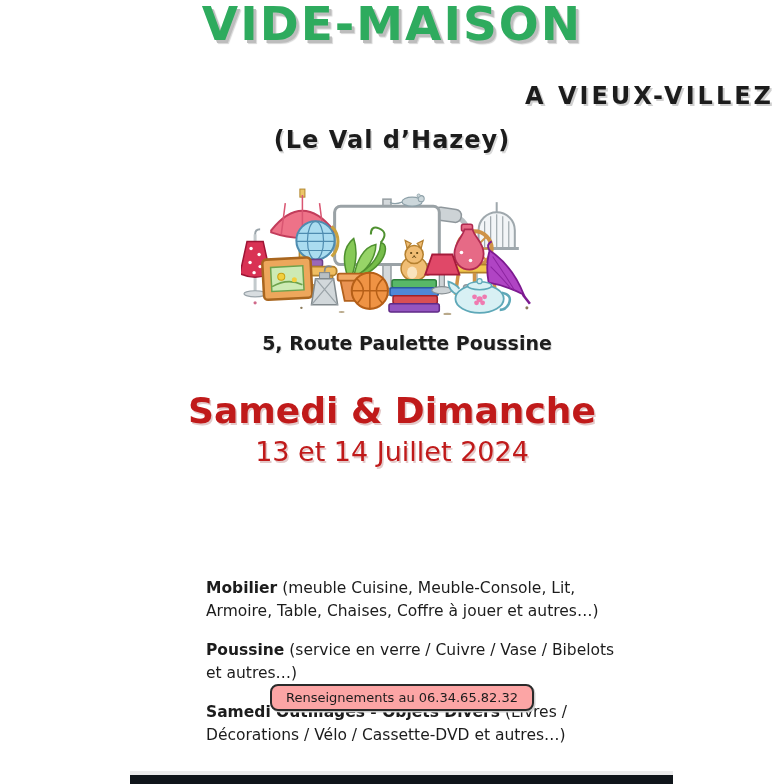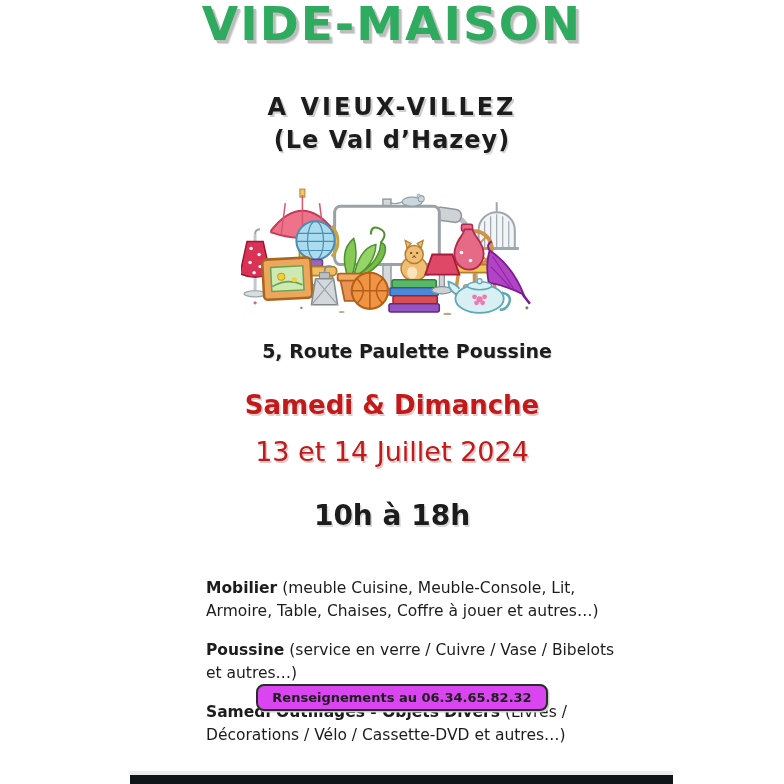--- a/index.html
+++ b/index.html
@@ -8,42 +8,43 @@
     overflow:hidden;font-family:"DejaVu Sans",sans-serif;color:var(--text-black,#1c1c1c);
   }
   .centered{position:absolute;left:0;right:0;text-align:center;}
   .flyer-title{
     top:-4px;font-size:47px;font-weight:bold;letter-spacing:2px;
     color:var(--title-green,#2eab5e);
     text-shadow:2.5px 2.5px 0 #bdbdbd, 3.5px 3.5px 1px #d6d6d6;
     white-space:nowrap;
   }
   .location-line{
-    top:93px;font-size:24px;font-weight:bold;letter-spacing:3px;
+    top:82px;font-size:24px;font-weight:bold;letter-spacing:3px;
     text-shadow:2px 2px 0 #cfcfcf;
+    text-align:right;
   }
   .location-sub{
     top:126px;font-size:24px;font-weight:600;letter-spacing:1px;
     text-shadow:1.5px 1.5px 0 #d8d8d8;
   }
   .clipart-wrap{position:absolute;top:186px;left:50%;transform:translateX(-50%);}
-  .address-line{top:340px;font-size:19px;font-weight:600;text-shadow:1px 1px 0 #e0e0e0;padding-left:30px;}
-  .days-line{top:390px;font-size:26px;font-weight:bold;color:var(--date-red,#c01a1a);text-shadow:1.5px 1.5px 0 #e3c9c9;}
+  .address-line{top:332px;font-size:19px;font-weight:600;text-shadow:1px 1px 0 #e0e0e0;padding-left:30px;}
+  .days-line{top:390px;font-size:36px;font-weight:bold;color:var(--date-red,#c01a1a);text-shadow:1.5px 1.5px 0 #e3c9c9;}
   .dates-line{top:436px;font-size:27px;font-weight:normal;color:var(--date-red,#c01a1a);text-shadow:1.5px 1.5px 0 #e3c9c9;}
   .hours-line{top:499px;font-size:28px;font-weight:bold;text-shadow:1.5px 1.5px 0 #d8d8d8;}
   .categories{
     position:absolute;top:561px;left:180px;width:445px;text-align:left;
     font-size:15.5px;line-height:23px;font-weight:500;
   }
   .categories p{margin:16px;}
   .cat-label{font-weight:bold;}
   .contact-row{top:684px;}
   .contact-box{
     display:inline-block;border:2px solid #2a2a2a;border-radius:8px;
-    padding:4px 14px;font-size:13px;font-weight:bold;background:#d946ef;
+    padding:4px 14px;font-size:13px;font-weight:normal;background:#fca5a5;
     box-shadow:1.5px 1.5px 0 #cfcfcf;
     margin-left:20px;
   }
   .bottom-shadow{position:absolute;left:120px;top:771px;width:543px;height:4px;background:#ececec;}
   .bottom-bar{position:absolute;left:120px;top:775px;width:543px;height:9px;background:var(--bar-black,#10151a);}
 </style>
 </head>
 <body>
 
 <div class="page">
@@ -220,21 +221,20 @@
       </g>
     </svg>
   </div>
 
   <div class="centered address-line">5, Route Paulette Poussine</div>
 
   <div class="centered days-line">Samedi &amp; Dimanche</div>
 
   <div class="centered dates-line">13 et 14 Juillet 2024</div>
 
-  <div class="centered hours-line">10h à 18h</div>
 
   <div class="categories">
     <p><span class="cat-label">Mobilier</span><span> (meuble Cuisine, Meuble-Console, Lit, Armoire, Table, Chaises, Coffre à jouer et autres…)</span></p>
     <p><span class="cat-label">Poussine</span><span> (service en verre / Cuivre / Vase / Bibelots et autres…)</span></p>
     <p><span class="cat-label">Samedi Outillages - Objets Divers</span><span> (Livres / Décorations / Vélo / Cassette-DVD et autres…)</span></p>
   </div>
 
   <div class="centered contact-row">
     <span class="contact-box">Renseignements au 06.34.65.82.32</span>
   </div>

